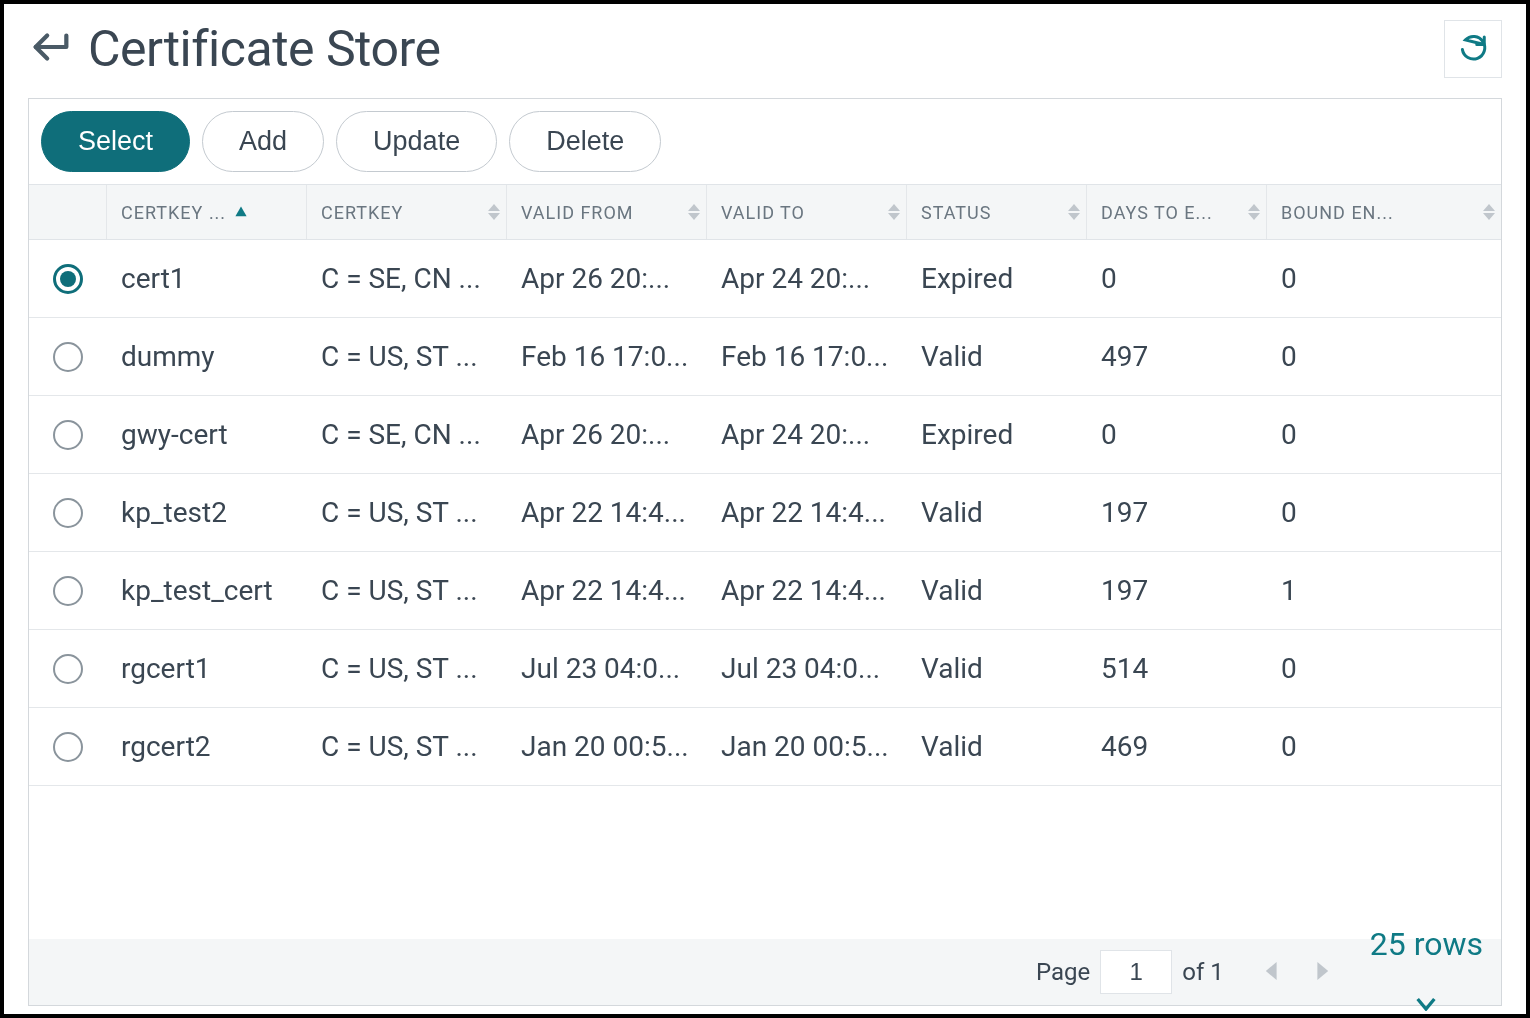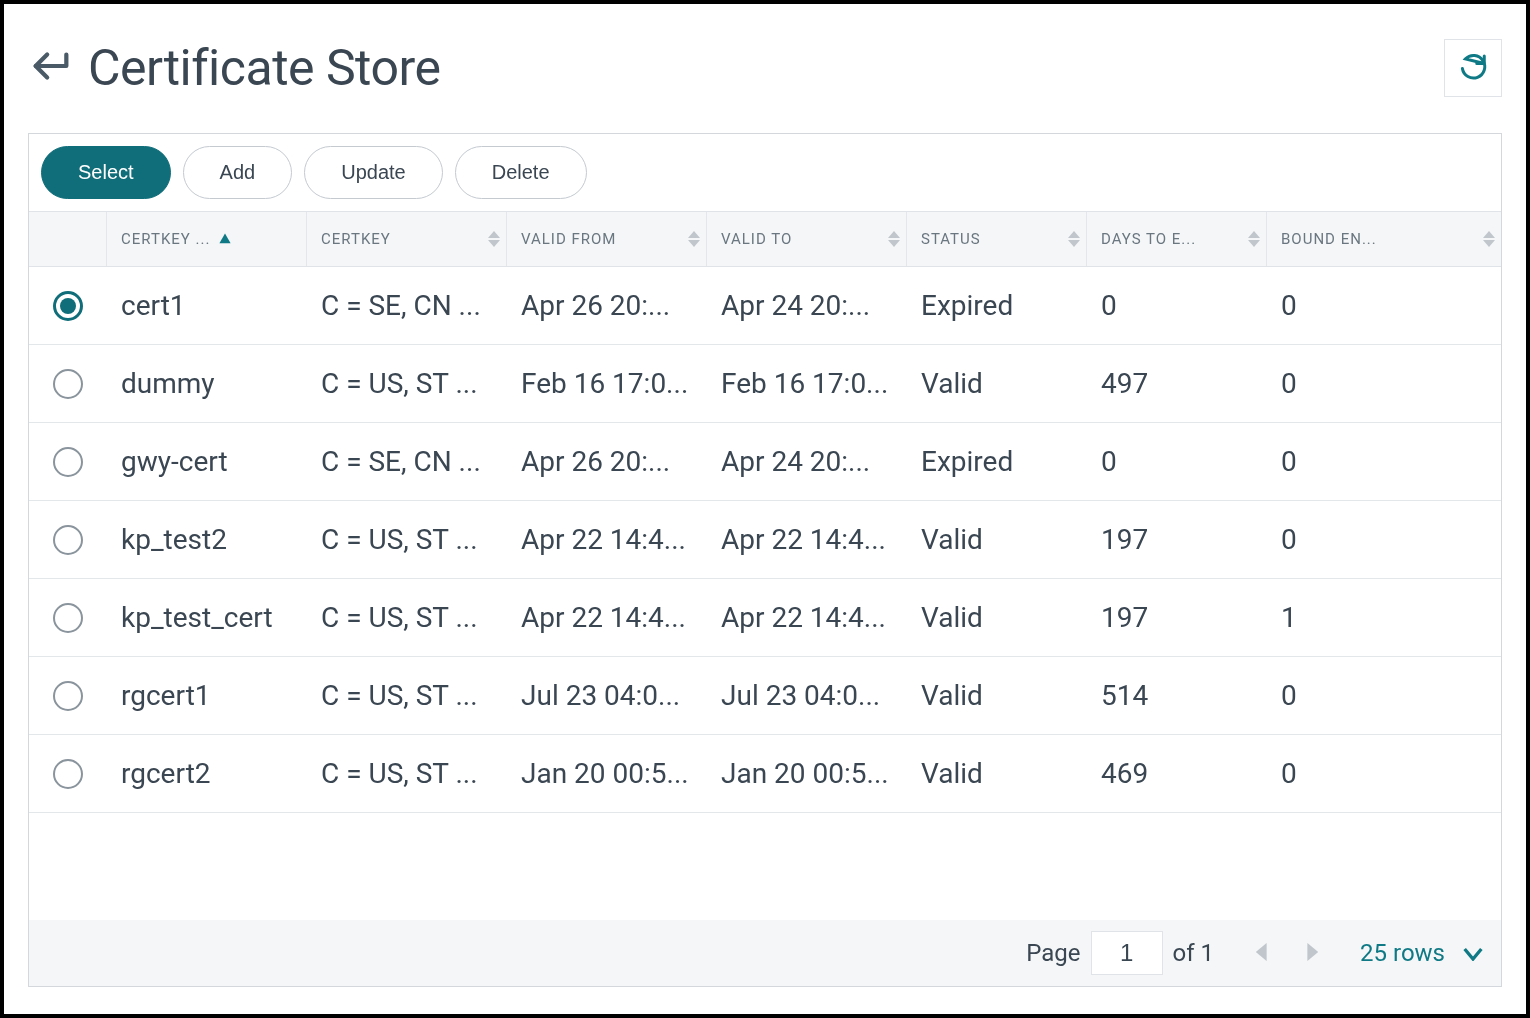--- a/index.html
+++ b/index.html
@@ -8,24 +8,23 @@
       background: #fff;
       color: #2a3740;
       width: 1530px;
       height: 1018px;
       overflow: hidden;
     }
     .frame {
       border: 4px solid #000;
       width: 100%;
       height: 100%;
-      padding: 27px 24px;
+      padding: 8px 24px;
       display: flex;
       flex-direction: column;
-      gap: 16px;
     }
     .header {
       display: flex;
       align-items: center;
       justify-content: space-between;
       padding: 8px 0 20px 0;
     }
     .header-left {
       display: flex;
       align-items: center;
@@ -57,21 +56,21 @@
     .toolbar {
       display: flex;
       gap: 12px;
       padding: 12px 12px;
     }
     .pill-btn {
       border-radius: 40px;
       border: 1px solid #c4cad0;
       background: #fff;
       color: #3a4652;
-      font-size: 20px;
+      font-size: 27px;
       padding: 14px 36px;
       cursor: pointer;
       font-weight: 400;
       text-align: right;
     }
     .pill-btn.primary {
       background: #0f6e7a;
       color: #fff;
       border-color: #0f6e7a;
     }
@@ -85,21 +84,21 @@
     }
     .thead {
       display: flex;
       background: #f4f6f7;
       border-bottom: 1px solid #e0e4e8;
       height: 55px;
     }
     .th {
       display: flex;
       align-items: center;
-      font-size: 15px;
+      font-size: 18px;
       letter-spacing: 1px;
       color: #6a7680;
       padding: 0 14px;
       position: relative;
       border-right: 1px solid #e4e7ea;
       overflow: hidden;
       white-space: nowrap;
     }
     .th:last-child { border-right: none; }
     .th .sort { margin-left: 8px; display: inline-flex; align-items: center; }
@@ -160,21 +159,21 @@
     }
     .tfoot .spacer { flex: 1; }
     .page-group { display: flex; align-items: center; gap: 10px; color: #3a4652; font-size: 24px; }
     .page-label { color: #3a4652; }
     .page-input {
       width: 72px; height: 44px; border: 1px solid #e0e4e8; background: #fff;
       text-align: center; font-size: 24px; color: #3a4652;
     }
     .pager { display: flex; align-items: center; gap: 30px; }
     .pager svg { width: 18px; height: 18px; color: #c0c6cc; }
-    .rows-select { display: flex; align-items: center; gap: 18px; color: #0f7a85; font-size: 24px; cursor: pointer; }
+    .rows-select { display: flex; align-items: center; gap: 18px; color: #0f7a85; font-size: 32px; cursor: pointer; flex-direction: column; }
     .rows-select svg { width: 20px; height: 14px; color: #0f7a85; }
   </style>
 </head>
 <body>
 
 <div class="frame">
 
   <div class="header">
     <div class="header-left">
       <span class="back-icon">

